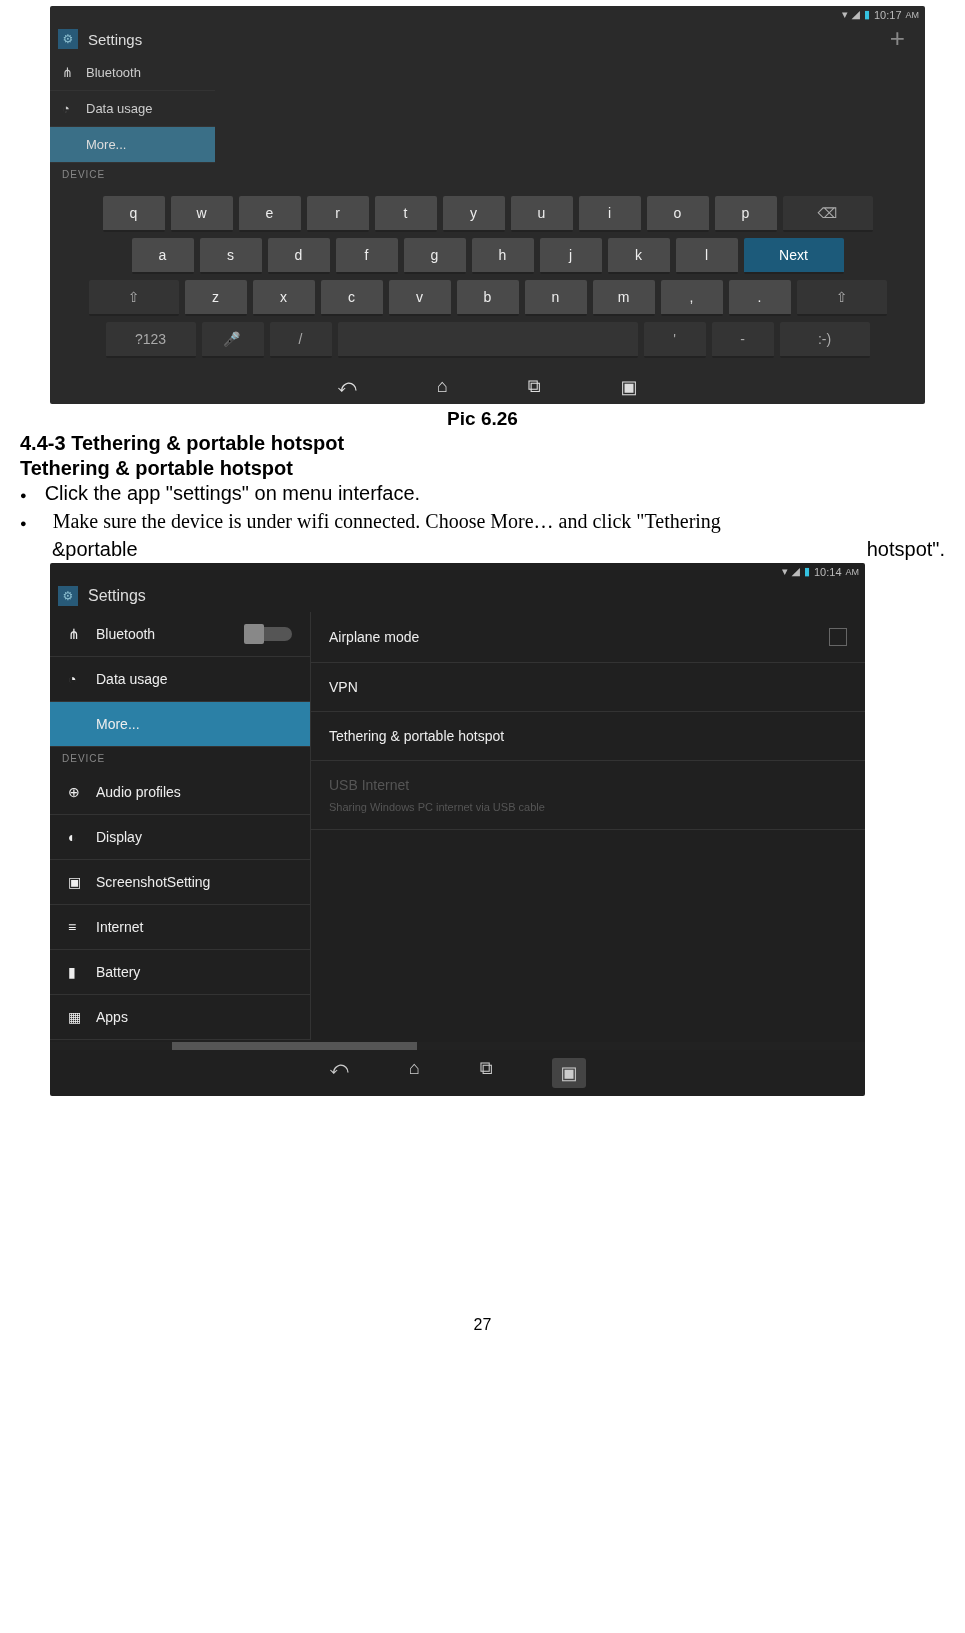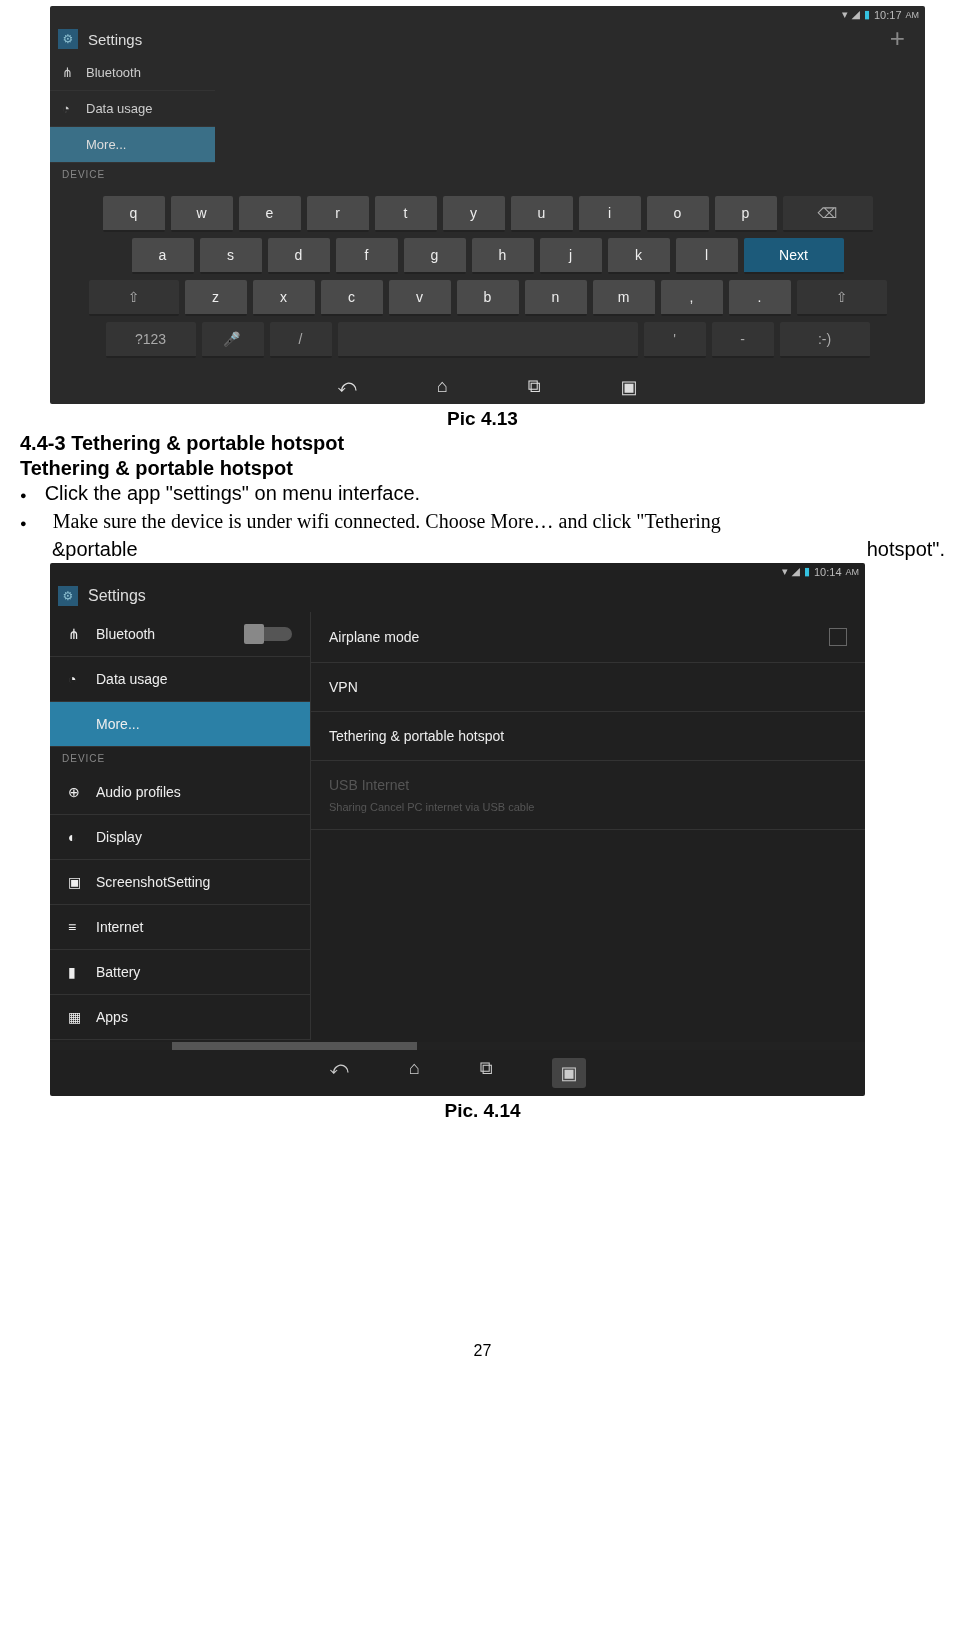--- a/index.html
+++ b/index.html
@@ -206,21 +206,21 @@
       </div>
     </div>
     <div class="navbar">
       <span class="nav-ic">⤺</span>
       <span class="nav-ic">⌂</span>
       <span class="nav-ic">⧉</span>
       <span class="nav-ic">▣</span>
     </div>
   </div>
 
-  <div class="caption">Pic 4.13</div>
+  <div class="caption">Pic 6.26</div>
 
   <div class="h4">4.4-3 Tethering &amp; portable hotspot</div>
   <div class="h4">Tethering &amp; portable hotspot</div>
 
   <div class="bullet">
     <span class="dot">●</span>
     <span class="txt">Click the app "settings" on menu interface.</span>
   </div>
   <div class="bullet">
     <span class="dot">●</span>
@@ -290,29 +290,28 @@
           <span class="chk"></span>
         </div>
         <div class="r-item">
           <span>VPN</span>
         </div>
         <div class="r-item">
           <span>Tethering &amp; portable hotspot</span>
         </div>
         <div class="r-item dim">
           <span>USB Internet</span>
-          <span class="sub">Sharing Cancel PC internet via USB cable</span>
+          <span class="sub">Sharing Windows PC internet via USB cable</span>
         </div>
       </div>
     </div>
     <div class="s2-scroll"></div>
     <div class="navbar2">
       <span class="nav2-ic">⤺</span>
       <span class="nav2-ic">⌂</span>
       <span class="nav2-ic">⧉</span>
       <span class="nav2-ic nav2-grid">▣</span>
     </div>
   </div>
 
-  <div class="caption">Pic. 4.14</div>
 
   <div class="page-num">27</div>
 </div>
 
 </body></html>

